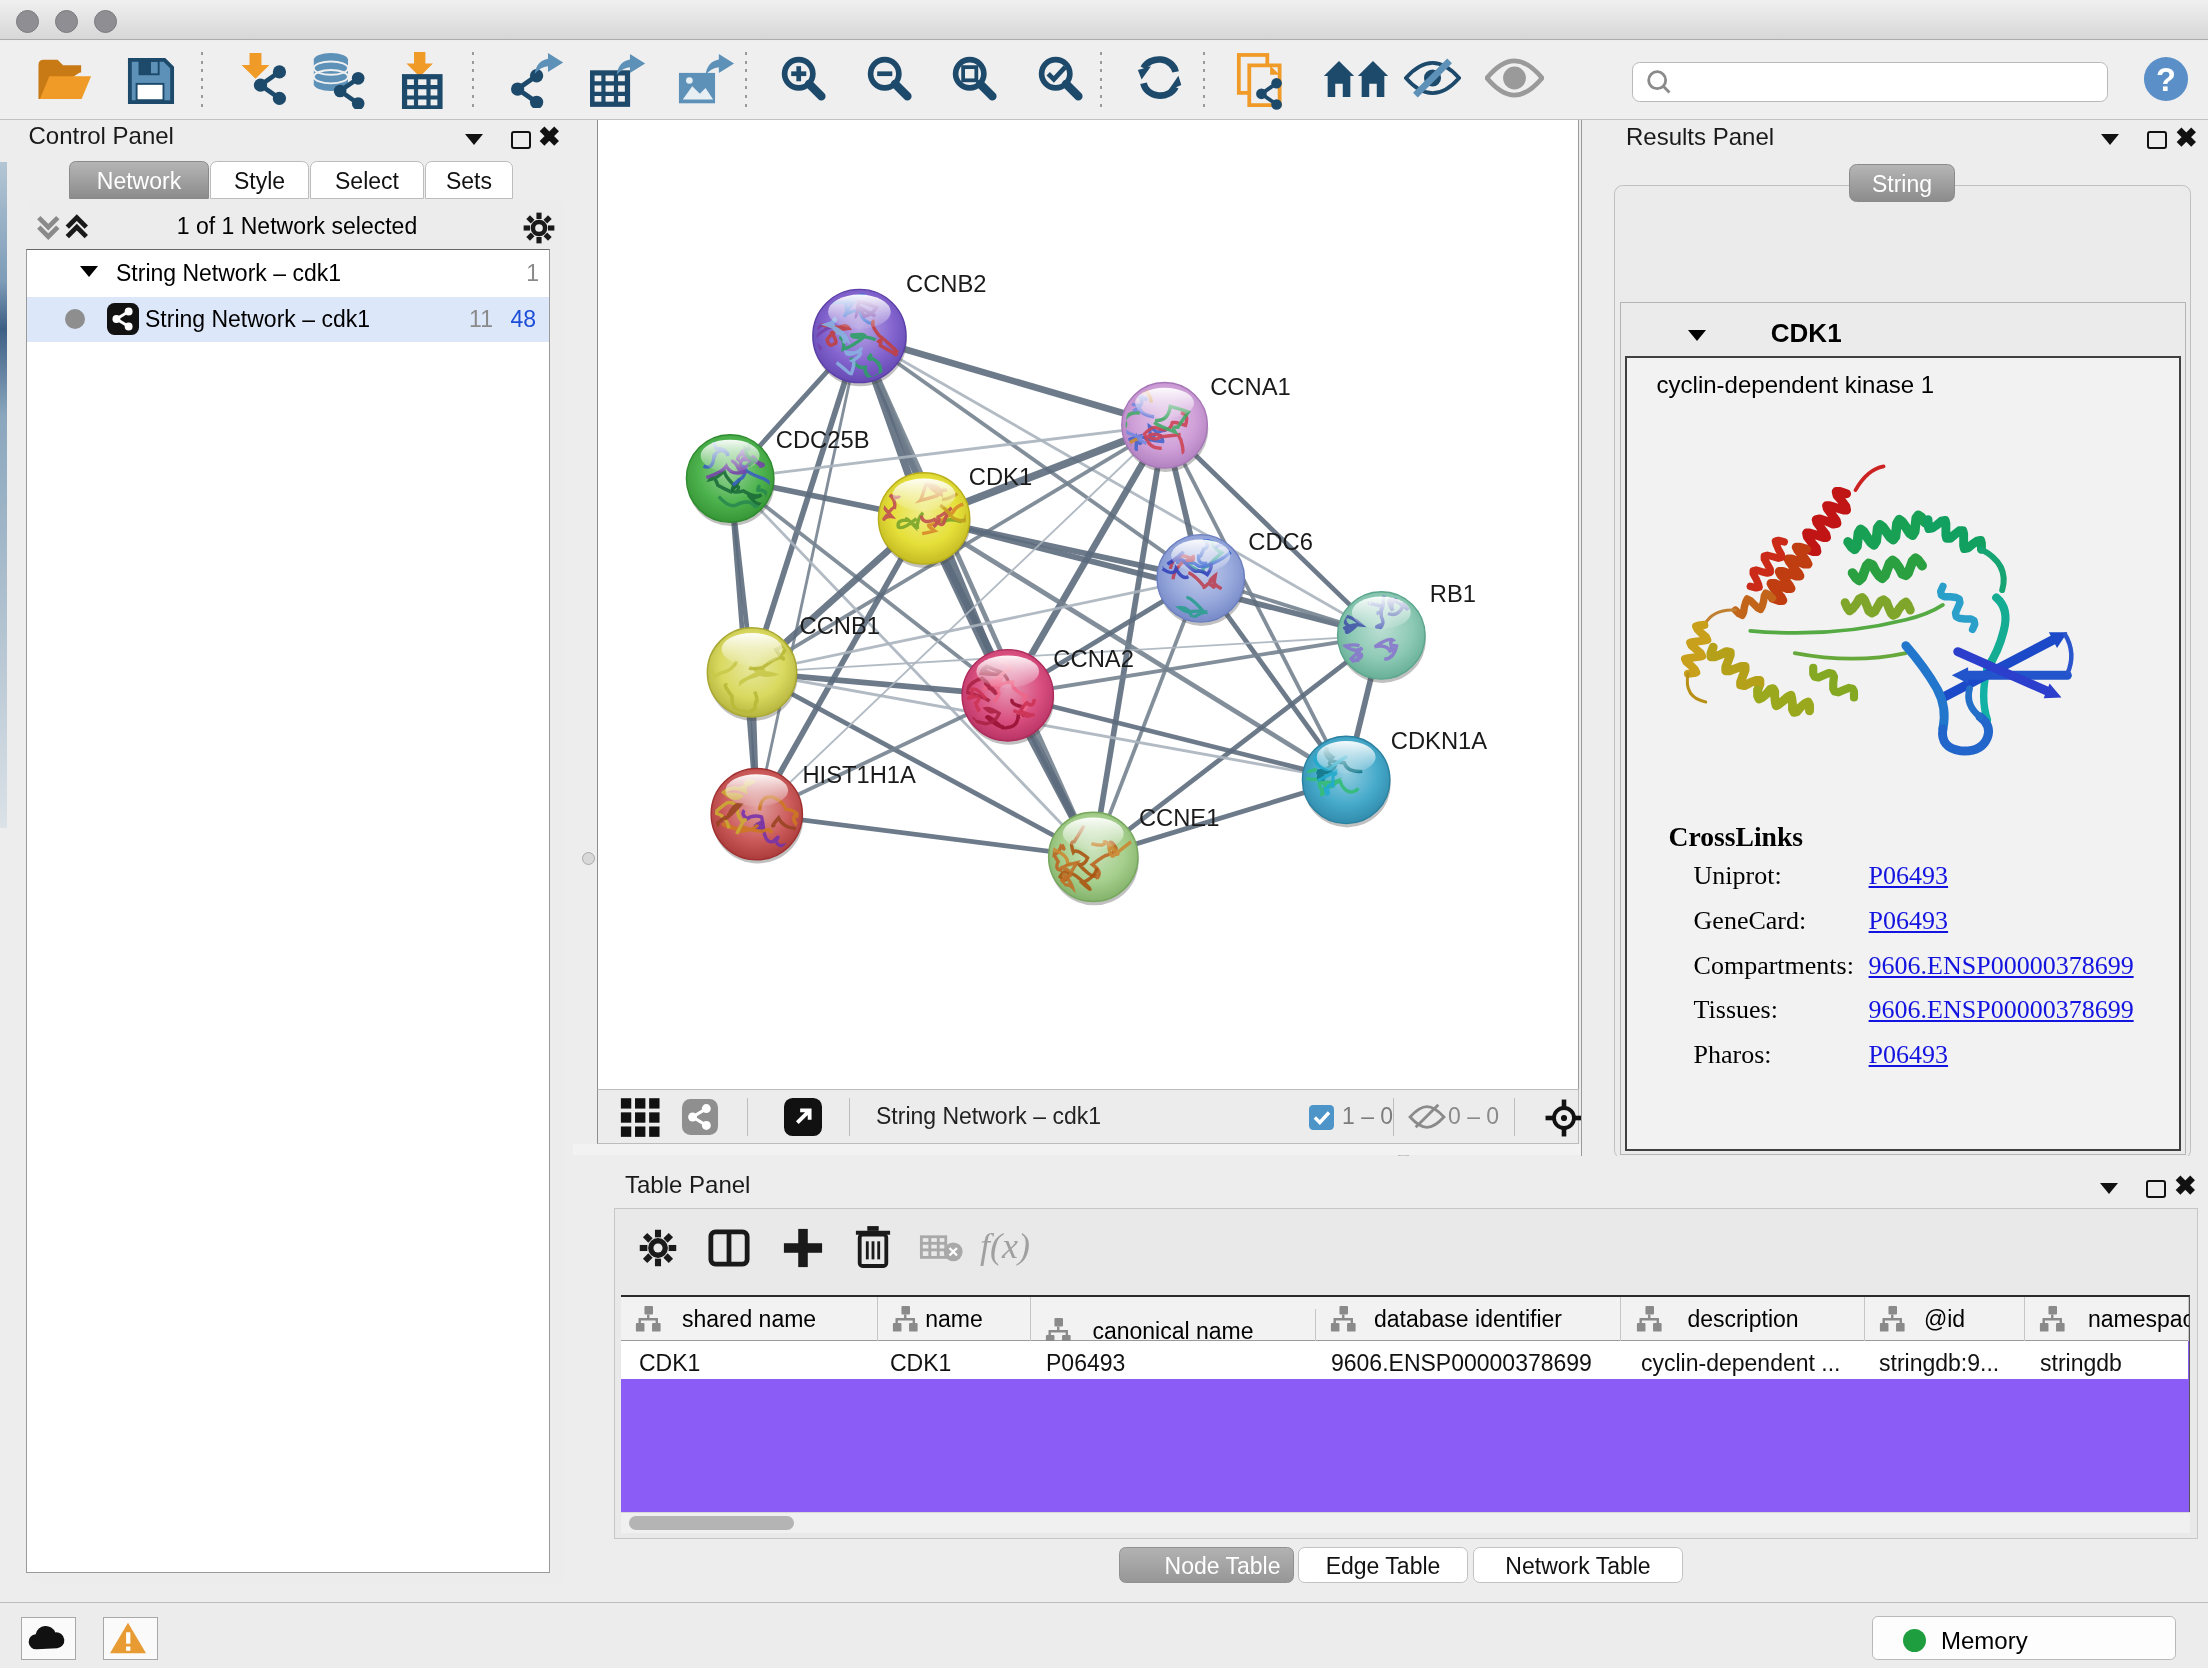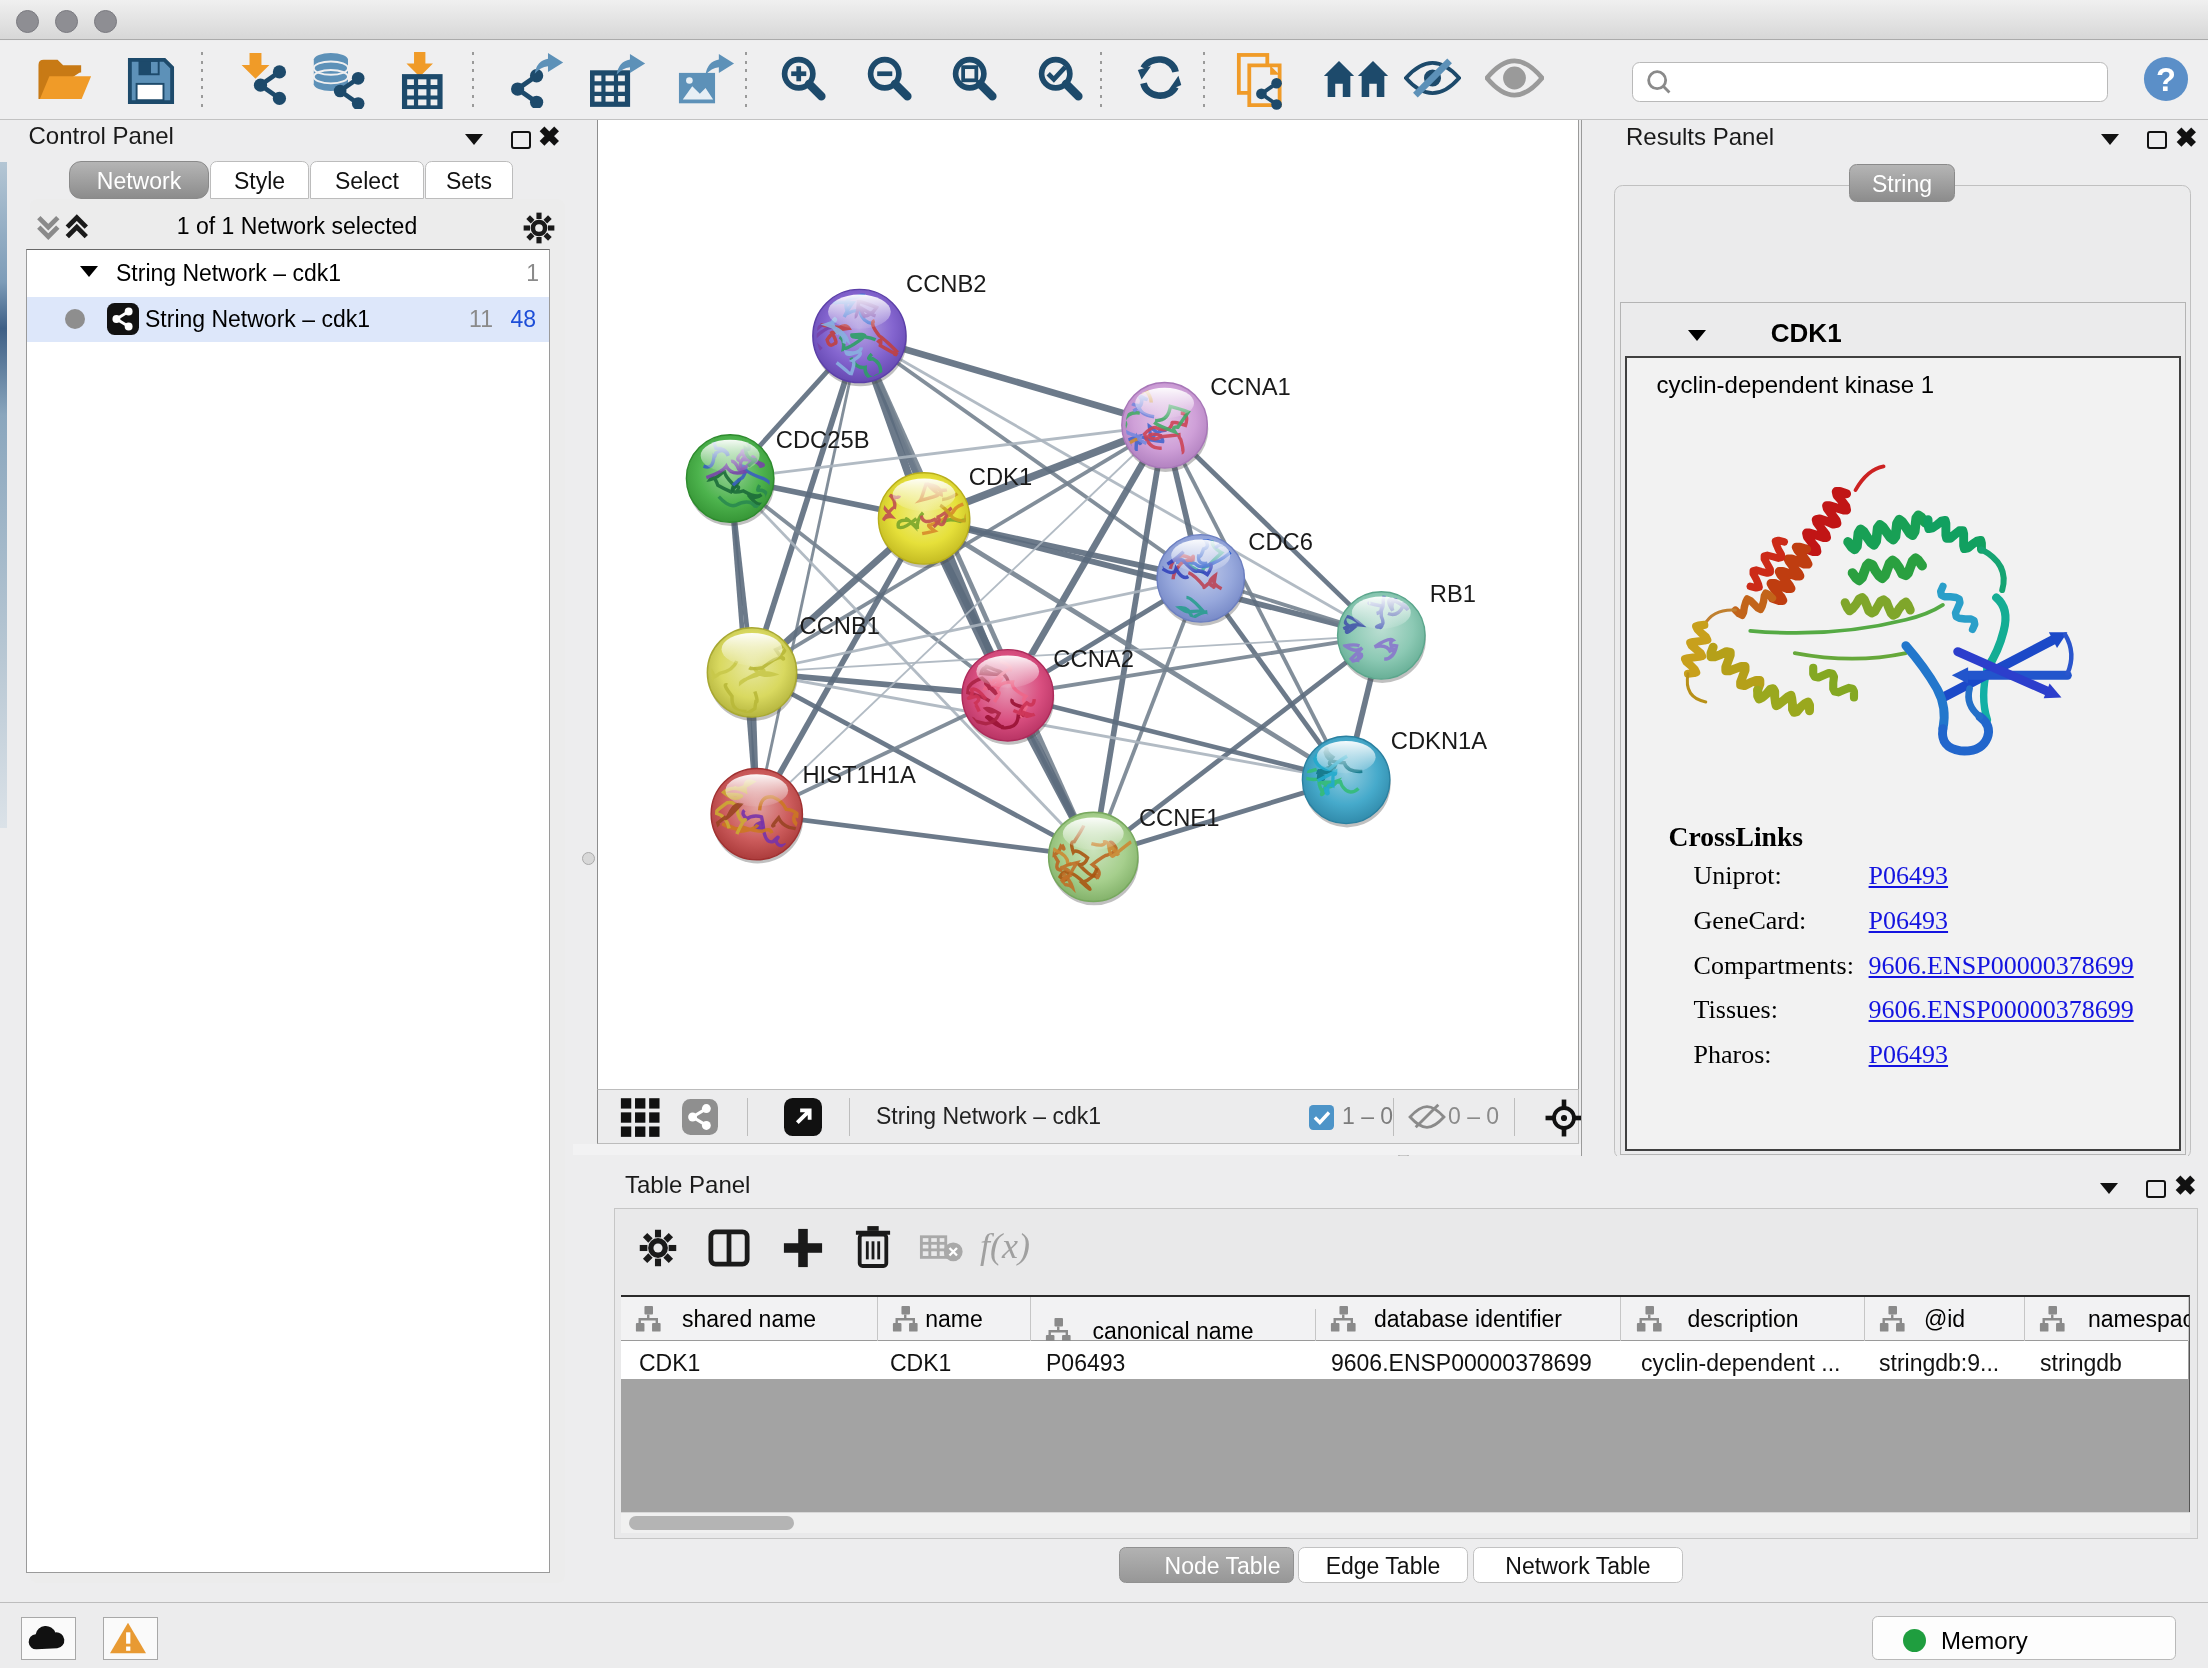--- a/index.html
+++ b/index.html
@@ -51,21 +51,21 @@
 #res-box2 { position:absolute; left:4.8px; top:116px; width:566px; height:853px; border:1px solid #b4b4b4; }
 #res-white { position:absolute; left:3.8px; top:53px; width:556px; height:795px;
   background:#f2f2f2; border:2px solid #404040; }
 .serif { font-family:"Liberation Serif", serif; }
 .link { color:#1414e0; text-decoration:underline; }
 
 #tablepanel { position:absolute; left:586px; top:1156px; width:1623px; height:446px; background:#ededee; }
 #tp-box { position:absolute; left:27.6px; top:52px; width:1584px; height:331px;
   background:#e9e9ea; border:1px solid #c6c6c6; }
 #tp-table { position:absolute; left:621px; top:1295px; width:1569px; height:217px; overflow:hidden;
-  background:#a3a3a3; border-top:2.9px solid #2a2a2a; border-right:1.9px solid #555; }
+  background:#8b5cf6; border-top:2.9px solid #2a2a2a; border-right:1.9px solid #555; }
 #tp-header { position:absolute; left:0; top:0; width:1567px; height:44px;
   background:#f2f2f3; border-bottom:1px solid #9a9a9a; font-size:23px; }
 .hcell { position:absolute; top:0; height:44px; border-right:1px solid #c6c6c6; }
 .hlabel { position:absolute; top:8.6px; width:100%; text-align:center; }
 .dcell { position:absolute; top:8.6px; font-size:23px; color:#111; }
 #tp-scroll { position:absolute; left:621px; top:1512px; width:1569px; height:21px;
   background:#f0f0f0; border-top:1px solid #d8d8d8; }
 #tp-thumb { position:absolute; left:7.6px; top:2.9px; width:165px; height:14.3px; background:#b4b4b4; border-radius:7.6px; }
 .bottab { position:absolute; top:1547px; height:36px; font-size:23px; text-align:center;
   background:#fff; border:1px solid #c2c2c2; border-radius:6.7px; padding-top:4.8px; color:#111; }
@@ -259,21 +259,21 @@
     </svg>
   </div>
 </div>
 
 <div id="cp-title">Control Panel</div>
 <div class="paneltri abs" style="left:465px;top:134px;"></div>
 <div class="panelsq abs" style="left:511px;top:131px;"></div>
 <div class="panelx abs" style="left:538px;top:127px;">✖</div>
 
 <div id="cp-pane"></div>
-<div class="tab tabsel" style="left:69px;top:161px;width:140px;border-radius:12px;">Network</div>
+<div class="tab tabsel" style="left:69px;top:161px;width:140px;">Network</div>
 <div class="tab" style="left:210px;top:161px;width:99px;">Style</div>
 <div class="tab" style="left:310px;top:161px;width:114px;">Select</div>
 <div class="tab" style="left:425px;top:161px;width:88px;">Sets</div>
 
 <div id="cp-bar">
   <svg width="57" height="38" viewBox="0 0 60 40" style="position:absolute;left:5.7px;top:5.7px;">
     <path d="M4 8 L14 18 L24 8" fill="none" stroke="#8a8a8a" stroke-width="5"></path>
     <path d="M4 18 L14 28 L24 18" fill="none" stroke="#8a8a8a" stroke-width="5"></path>
     <path d="M34 18 L44 8 L54 18" fill="none" stroke="#1a1a1a" stroke-width="5"></path>
     <path d="M34 28 L44 18 L54 28" fill="none" stroke="#1a1a1a" stroke-width="5"></path>

